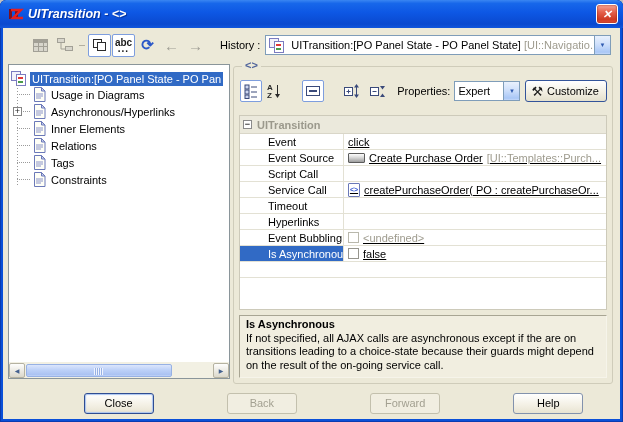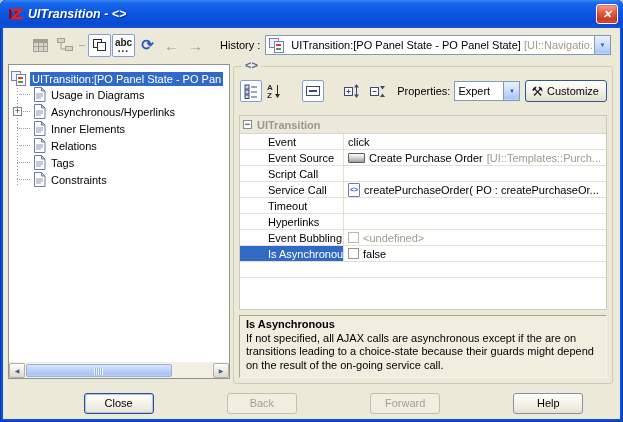--- a/index.html
+++ b/index.html
@@ -100,21 +100,21 @@
     border:1px solid #cdcaba; overflow:hidden; }
   .grid-header { height:18px; background:#ebe9dc; display:flex; align-items:center; gap:5px;
     border-bottom:1px solid #d9d6c8; color:#9b998c; font-weight:bold; padding-left:3px; }
   .boxminus { width:9px; height:9px; border:1px solid #8a8a8a; background:#fff; font-size:9px;
     line-height:7px; text-align:center; color:#333; flex:none; }
   .prow { height:16px; display:flex; border-bottom:1px solid #e3e1d4; }
   .cell { display:flex; align-items:center; }
   .cell.label { width:104px; flex:none; border-right:1px solid #e3e1d4; padding-left:28px;
     white-space:nowrap; overflow:hidden; }
   .prow.selected .cell.label { background:#316ac5; color:#fff; }
-  .cell.value { flex:1; padding-left:4px; gap:4px; white-space:nowrap; overflow:hidden; }
+  .cell.value { flex:1; padding-left:4px; gap:4px; white-space:nowrap; overflow:hidden;text-decoration:underline; }
   .checkbox { width:11px; height:11px; border:1px solid #96958d; background:#fff; flex:none; }
   .checkbox.light { border-color:#b9b8ac; }
   .btnface-icon { width:17px; height:10px; flex:none; border:1px solid #5c5c5c; border-radius:1px;
     background:linear-gradient(180deg,#fdfdfd,#dcdcdc 40%,#9e9e9e); }
   .svc-icon { width:12px; height:14px; flex:none; background:#fff; border:1px solid #6b79b8;
     border-radius:1px; font-size:7px; font-weight:bold; color:#2a4fd0;
     display:flex; align-items:center; justify-content:center; }
 
   
   .desc-panel { position:absolute; left:5px; right:5px; top:248px; height:63px; padding:2px 6px;

